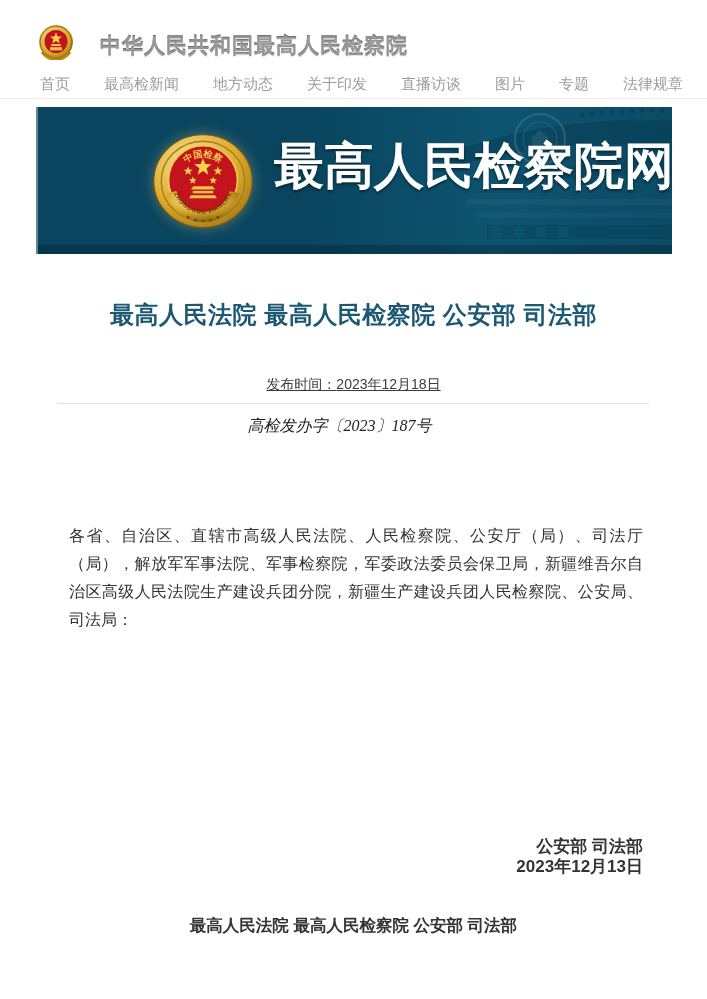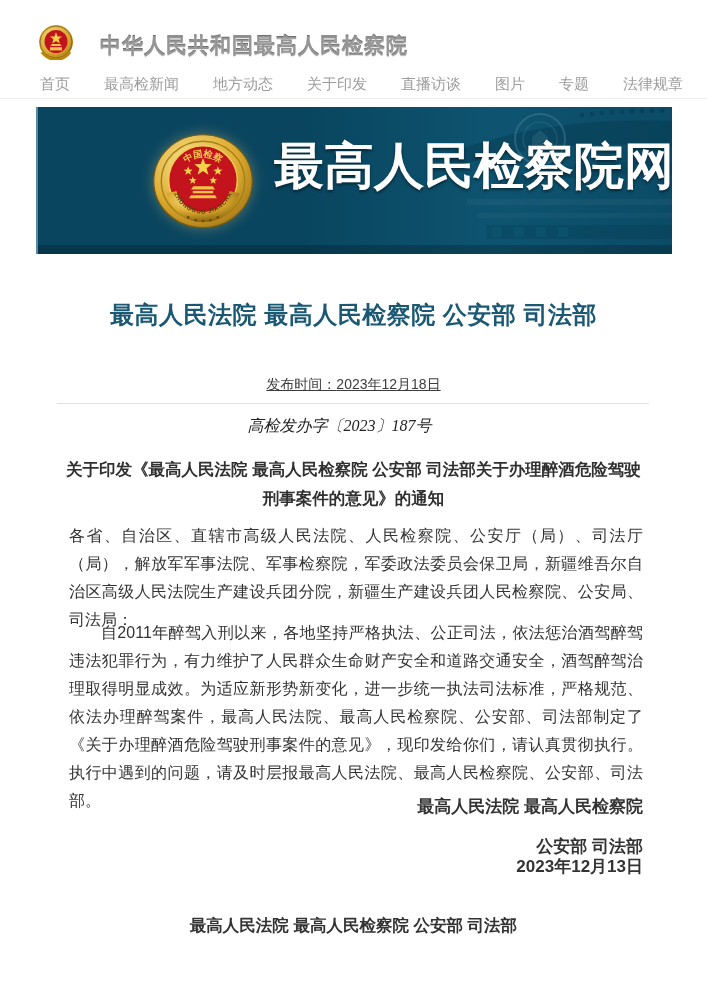--- a/index.html
+++ b/index.html
@@ -182,25 +182,22 @@
   </h1>
 
   <div class="pub-time">
     <span>发布时间：</span><span>2023年12月18日</span>
   </div>
 
   <div class="title-rule"></div>
 
   <div class="doc-number">高检发办字〔2023〕187号</div>
 
-  <h2 class="notice-title">关于印发《最高人民法院 最高人民检察院 公安部 司法部关于办理醉酒危险驾驶刑事案件的意见》的通知</h2>
 
   <p class="para recipients">各省、自治区、直辖市高级人民法院、人民检察院、公安厅（局）、司法厅（局），解放军军事法院、军事检察院，军委政法委员会保卫局，新疆维吾尔自治区高级人民法院生产建设兵团分院，新疆生产建设兵团人民检察院、公安局、司法局：</p>
 
-  <p class="para body-para">自2011年醉驾入刑以来，各地坚持严格执法、公正司法，依法惩治酒驾醉驾违法犯罪行为，有力维护了人民群众生命财产安全和道路交通安全，酒驾醉驾治理取得明显成效。为适应新形势新变化，进一步统一执法司法标准，严格规范、依法办理醉驾案件，最高人民法院、最高人民检察院、公安部、司法部制定了《关于办理醉酒危险驾驶刑事案件的意见》，现印发给你们，请认真贯彻执行。执行中遇到的问题，请及时层报最高人民法院、最高人民检察院、公安部、司法部。</p>
-
-  <p class="sig sig-1">最高人民法院 最高人民检察院</p>
+
   <p class="sig sig-2">公安部 司法部</p>
   <p class="sig sig-3">2023年12月13日</p>
 
   <p class="issuers">最高人民法院 最高人民检察院 公安部 司法部</p>
 
 </div>
 
 </body></html>

